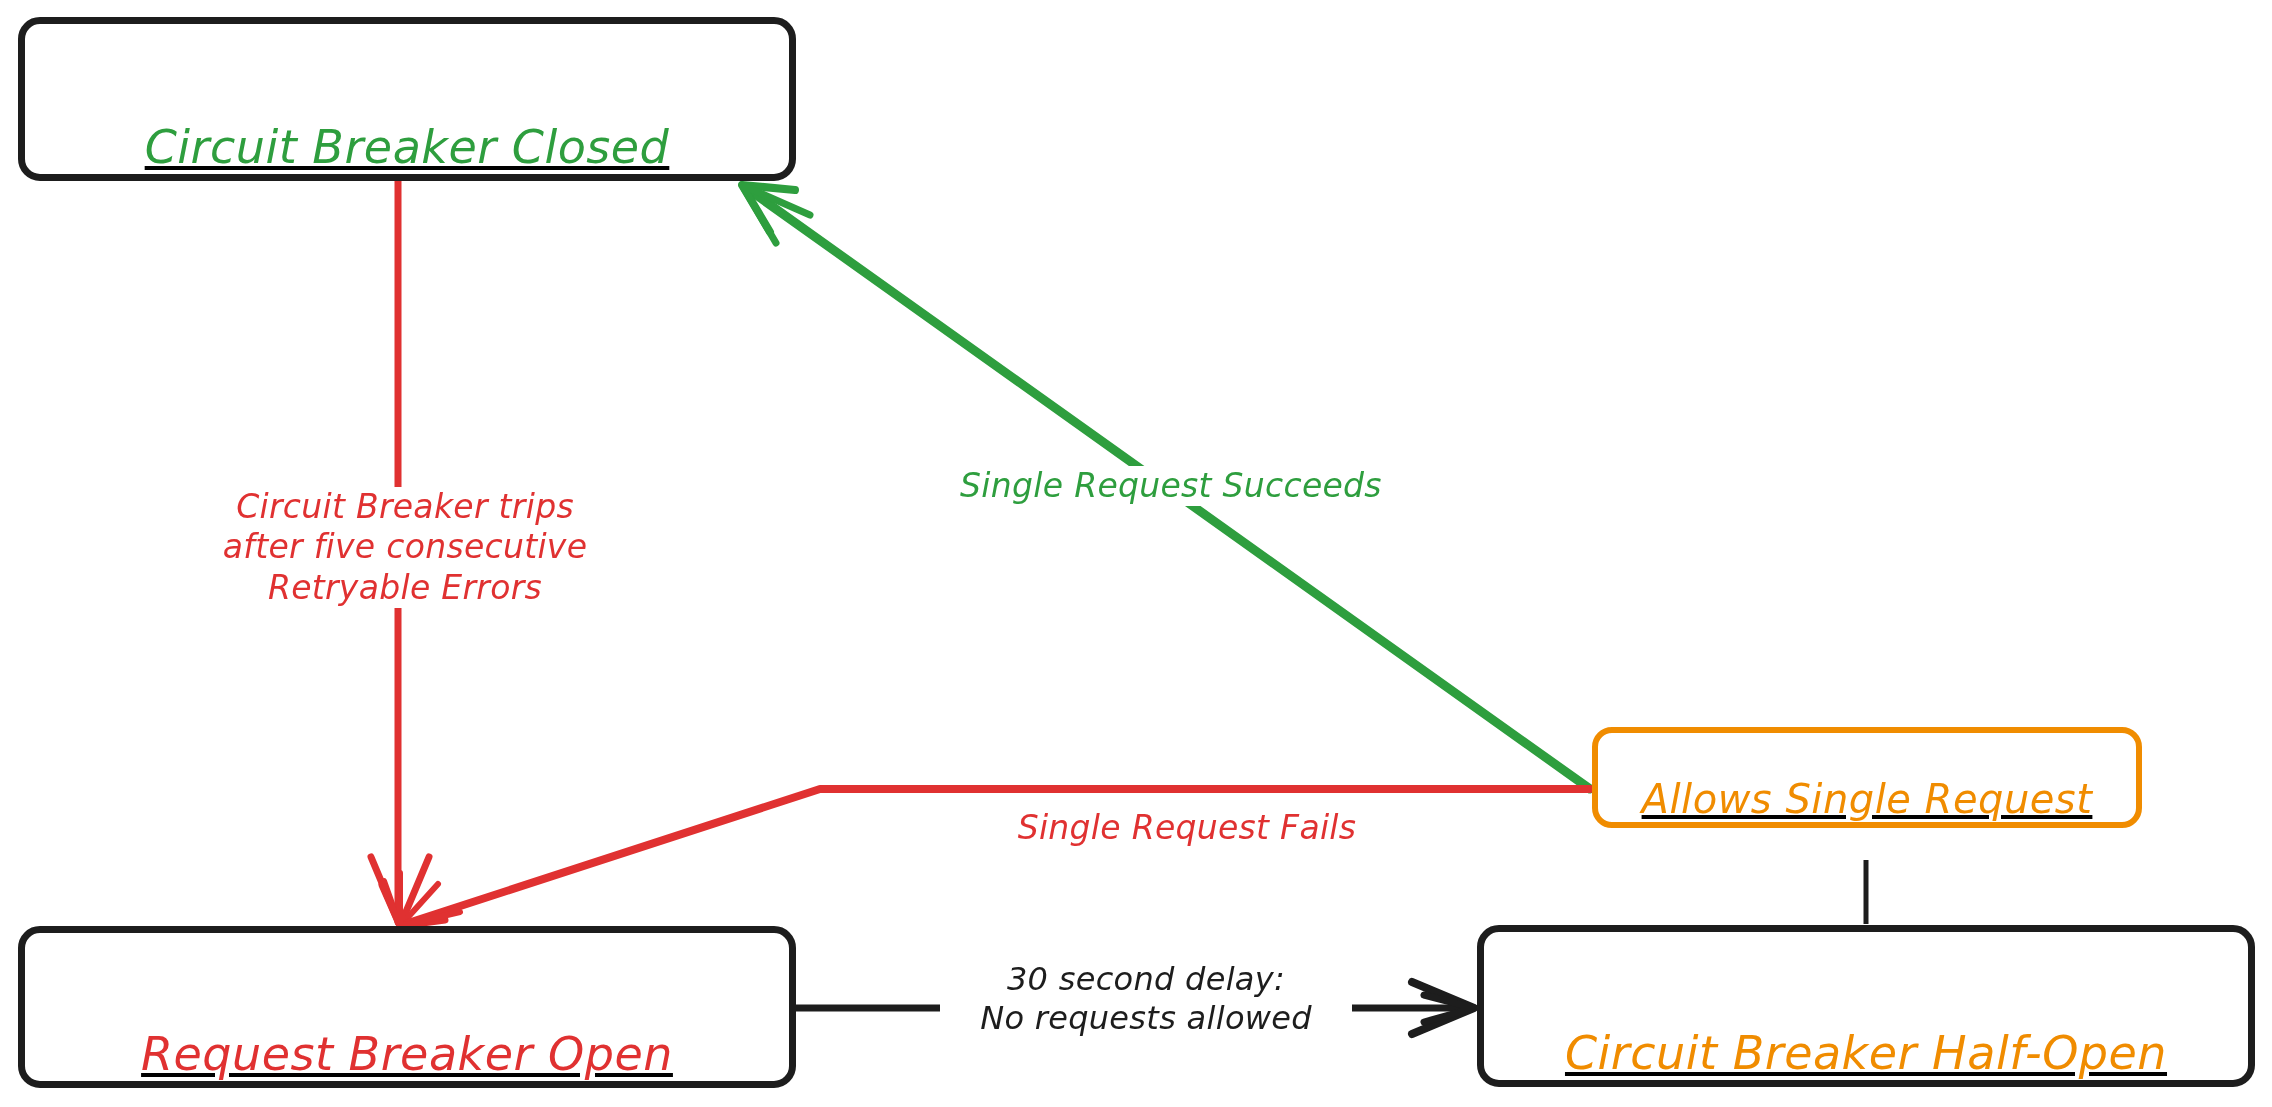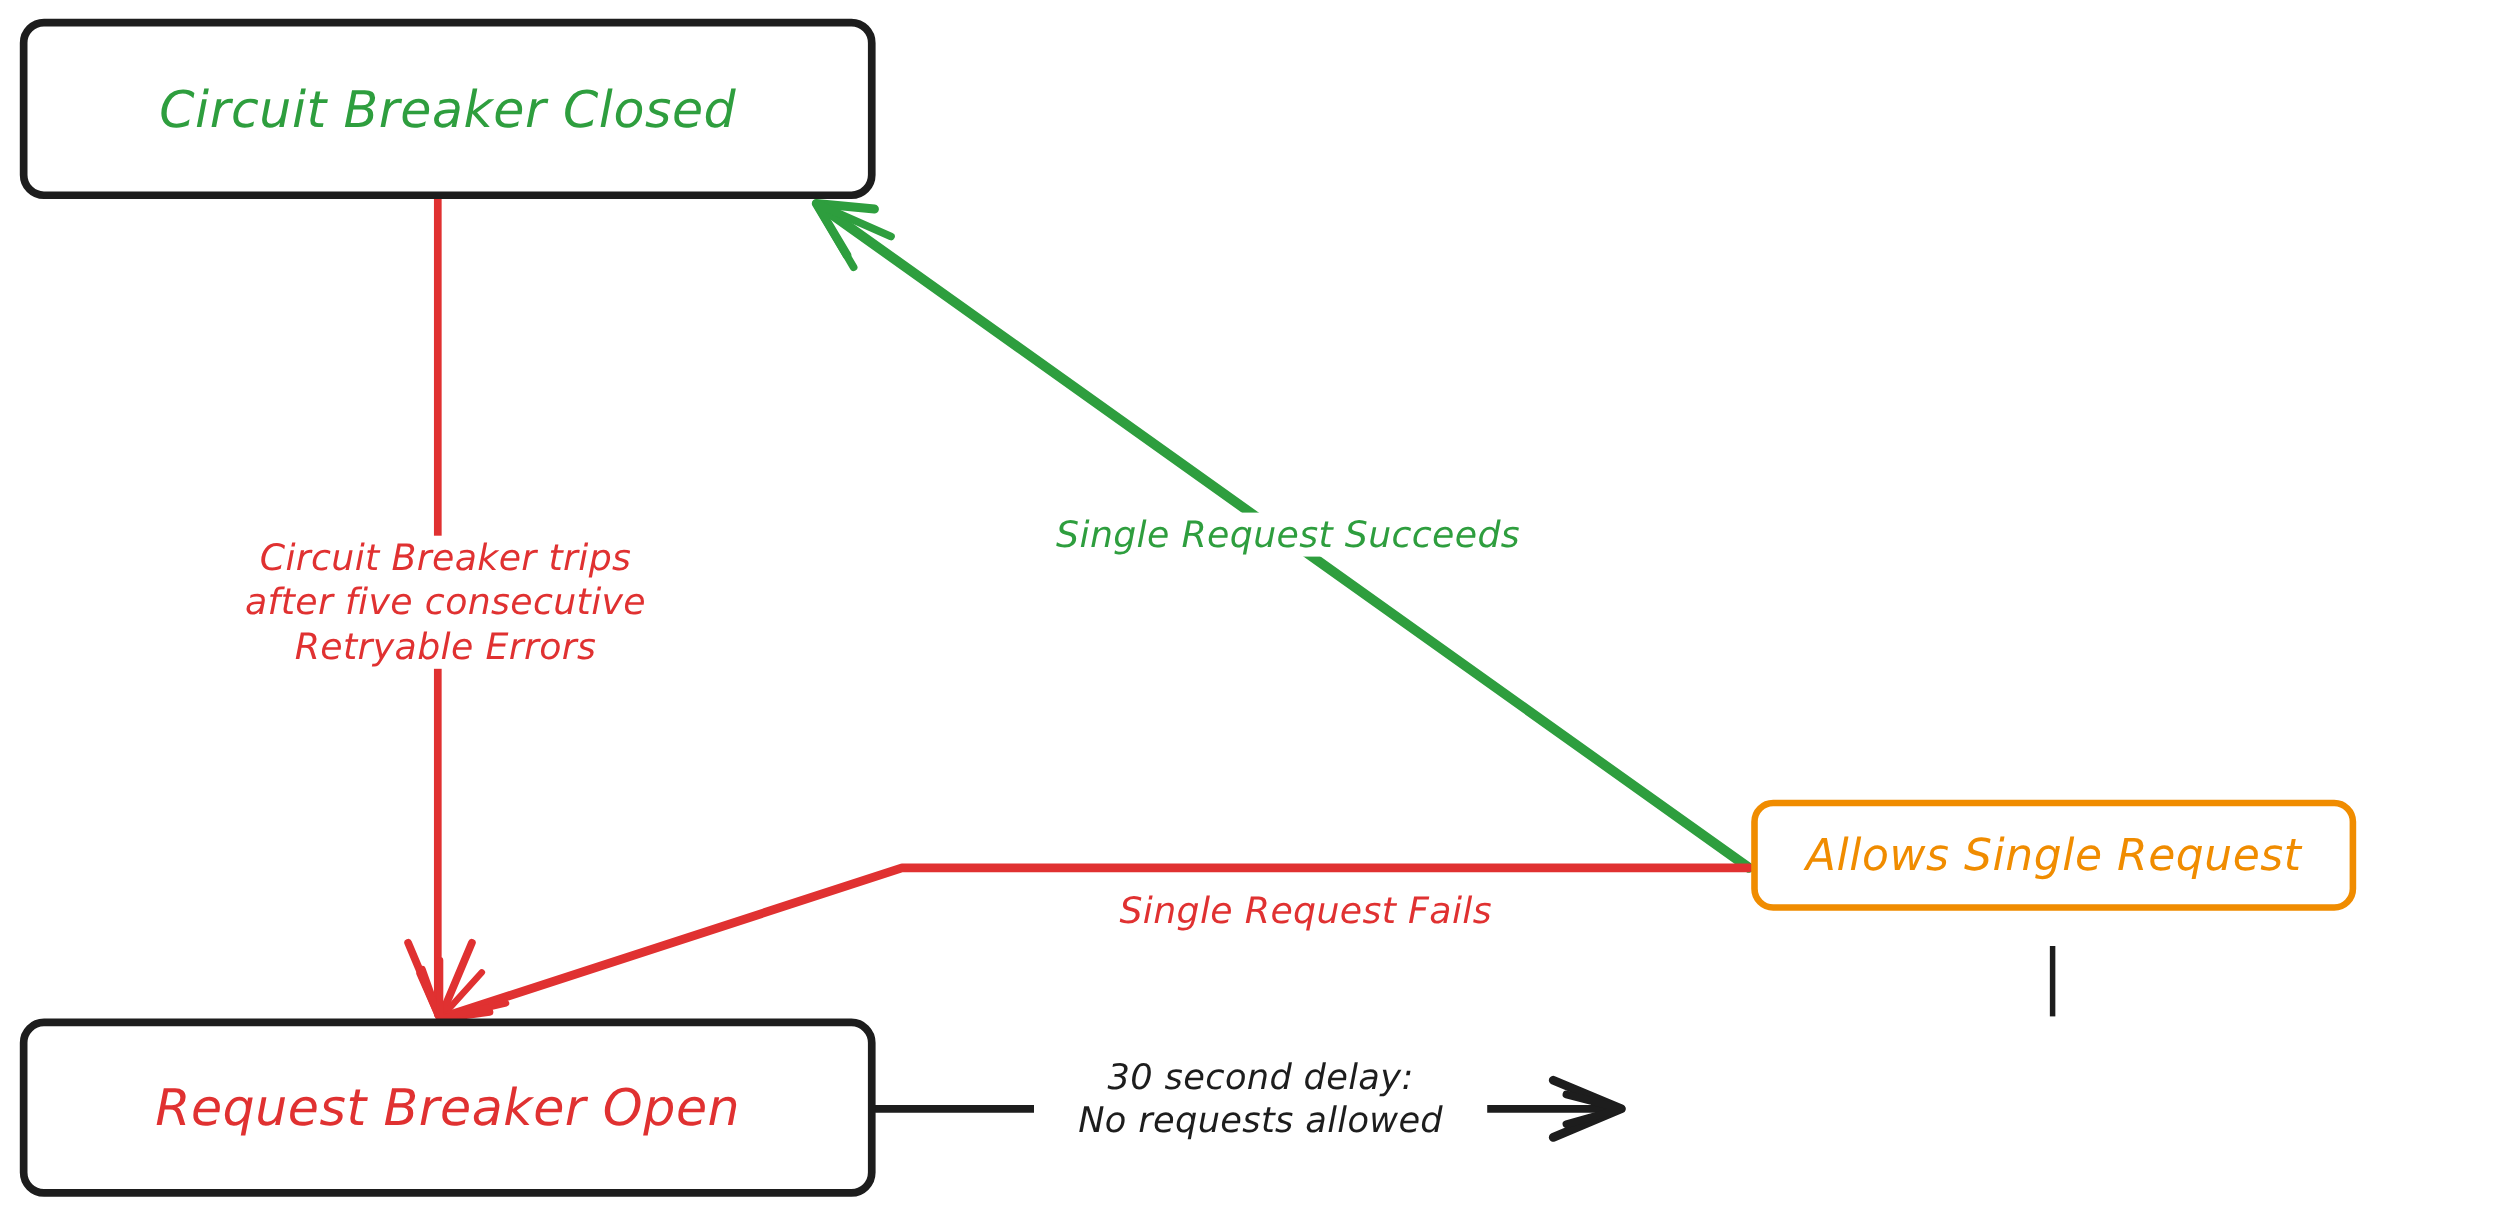--- a/index.html
+++ b/index.html
@@ -22,24 +22,25 @@
     left: 0;
     top: 0;
     width: 2272px;
     height: 1107px;
   }
   .node {
     position: absolute;
     box-sizing: border-box;
     background: #ffffff;
     display: flex;
-    align-items: center;
+    align-items: flex-end;
     justify-content: center;
     text-align: center;
     border-style: solid;
+    text-decoration: underline;
   }
   .node-black {
     border-color: #1d1d1d;
     border-width: 7px;
     border-radius: 22px;
   }
   .node-orange {
     border-color: #f08c00;
     border-width: 6px;
     border-radius: 20px;
@@ -116,20 +117,23 @@
   </div>
 
   <div class="node node-black" style="left:18px; top:926px; width:778px; height:162px;">
     <span class="node-label lbl-red size-xl">Request Breaker Open</span>
   </div>
 
   <div class="node node-orange" style="left:1592px; top:727px; width:550px; height:101px;">
     <span class="node-label lbl-orange size-lg">Allows Single Request</span>
   </div>
 
+  <div class="node node-black" style="left:1477px; top:925px; width:778px; height:162px;">
+    <span class="node-label lbl-orange size-xl">Circuit Breaker Half-Open</span>
+  </div>
 
   <div class="edge-label lbl-red size-md" style="left:184px; top:487px; width:430px;">Circuit Breaker trips
 after five consecutive
 Retryable Errors</div>
 
   <div class="edge-label lbl-green size-md" style="left:920px; top:466px; width:490px;">Single Request Succeeds</div>
 
   <div class="edge-label lbl-red size-md" style="left:976px; top:765px; width:410px;margin-top:43px;">Single Request Fails</div>
 
   <div class="edge-label lbl-black size-sm" style="left:940px; top:960px; width:400px;">30 second delay:

